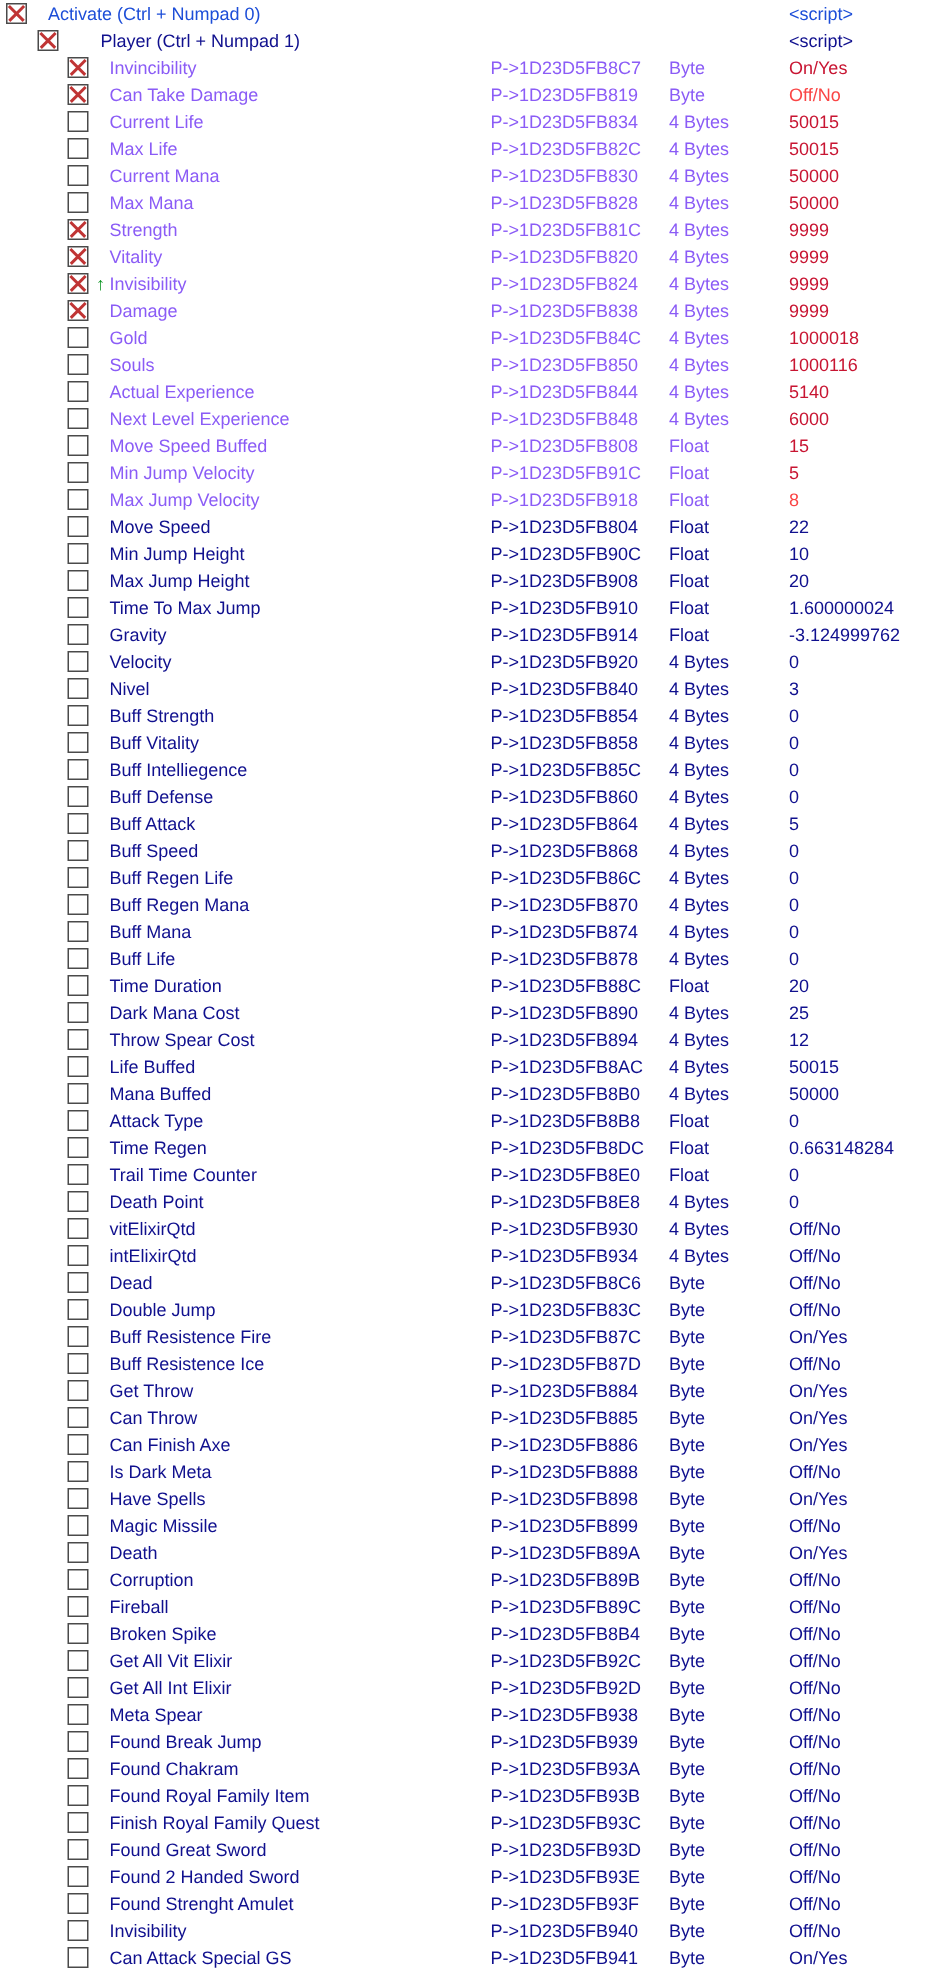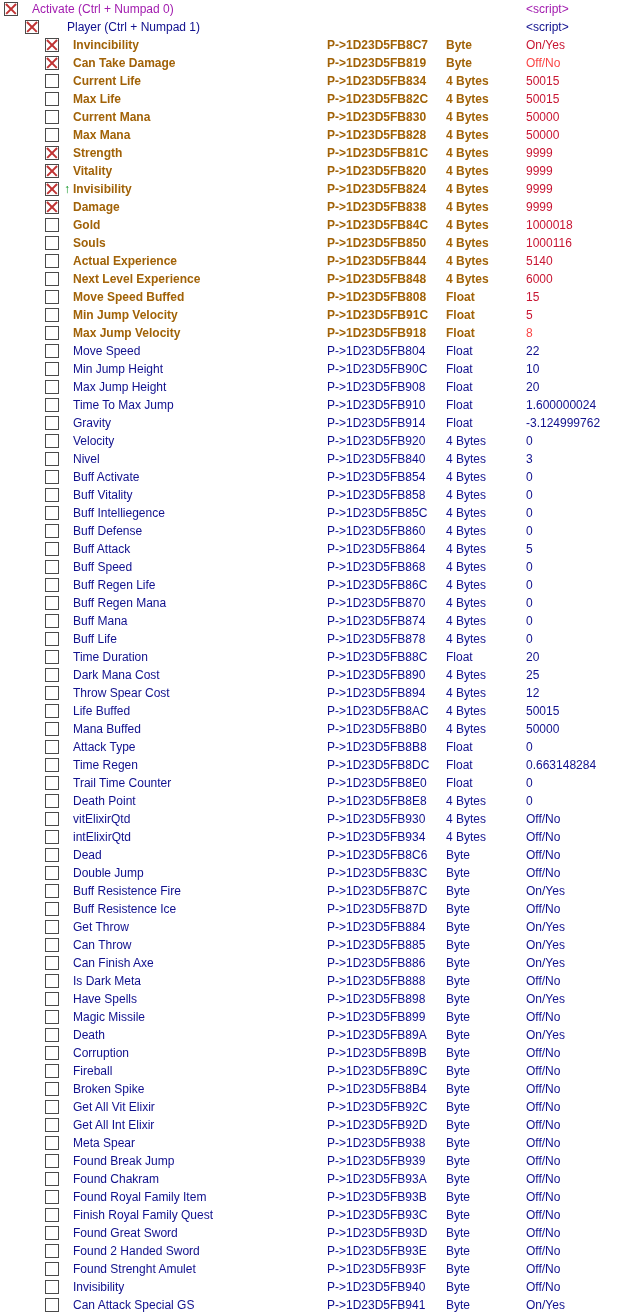--- a/index.html
+++ b/index.html
@@ -48,23 +48,23 @@
     position:absolute;
     left:64px;top:0;
     color:#009018;
     font-weight:bold;
     font-size:12px;
   }
   .addr{position:absolute;left:327px;}
   .type{position:absolute;left:446px;}
   .value{position:absolute;left:526px;}
   
-  .magenta .desc,.magenta .addr,.magenta .type,.magenta .value{color:#a21caf;}
+  .magenta .desc,.magenta .addr,.magenta .type,.magenta .value{color:#1d4ed8;}
   .navy .desc,.navy .addr,.navy .type,.navy .value{color:#10108e;}
-  .red .desc,.red .addr,.red .type{color:#a16207;font-weight:bold;}
+  .red .desc,.red .addr,.red .type{color:#8b5cf6;}
   .red .value{color:#c81532;}
   .red .value.bright{color:#fa4545;}
 </style>
 </head>
 <body>
 
 <div id="ce-table">
   <div class="row lvl0 magenta">
     <span class="cb checked"></span>
 
@@ -295,21 +295,21 @@
 
     <span class="desc">Nivel</span>
     <span class="addr">P-&gt;1D23D5FB840</span>
     <span class="type">4 Bytes</span>
     <span class="value">3</span>
   </div>
 
   <div class="row lvl2 navy">
     <span class="cb"></span>
 
-    <span class="desc">Buff Activate</span>
+    <span class="desc">Buff Strength</span>
     <span class="addr">P-&gt;1D23D5FB854</span>
     <span class="type">4 Bytes</span>
     <span class="value">0</span>
   </div>
 
   <div class="row lvl2 navy">
     <span class="cb"></span>
 
     <span class="desc">Buff Vitality</span>
     <span class="addr">P-&gt;1D23D5FB858</span>

